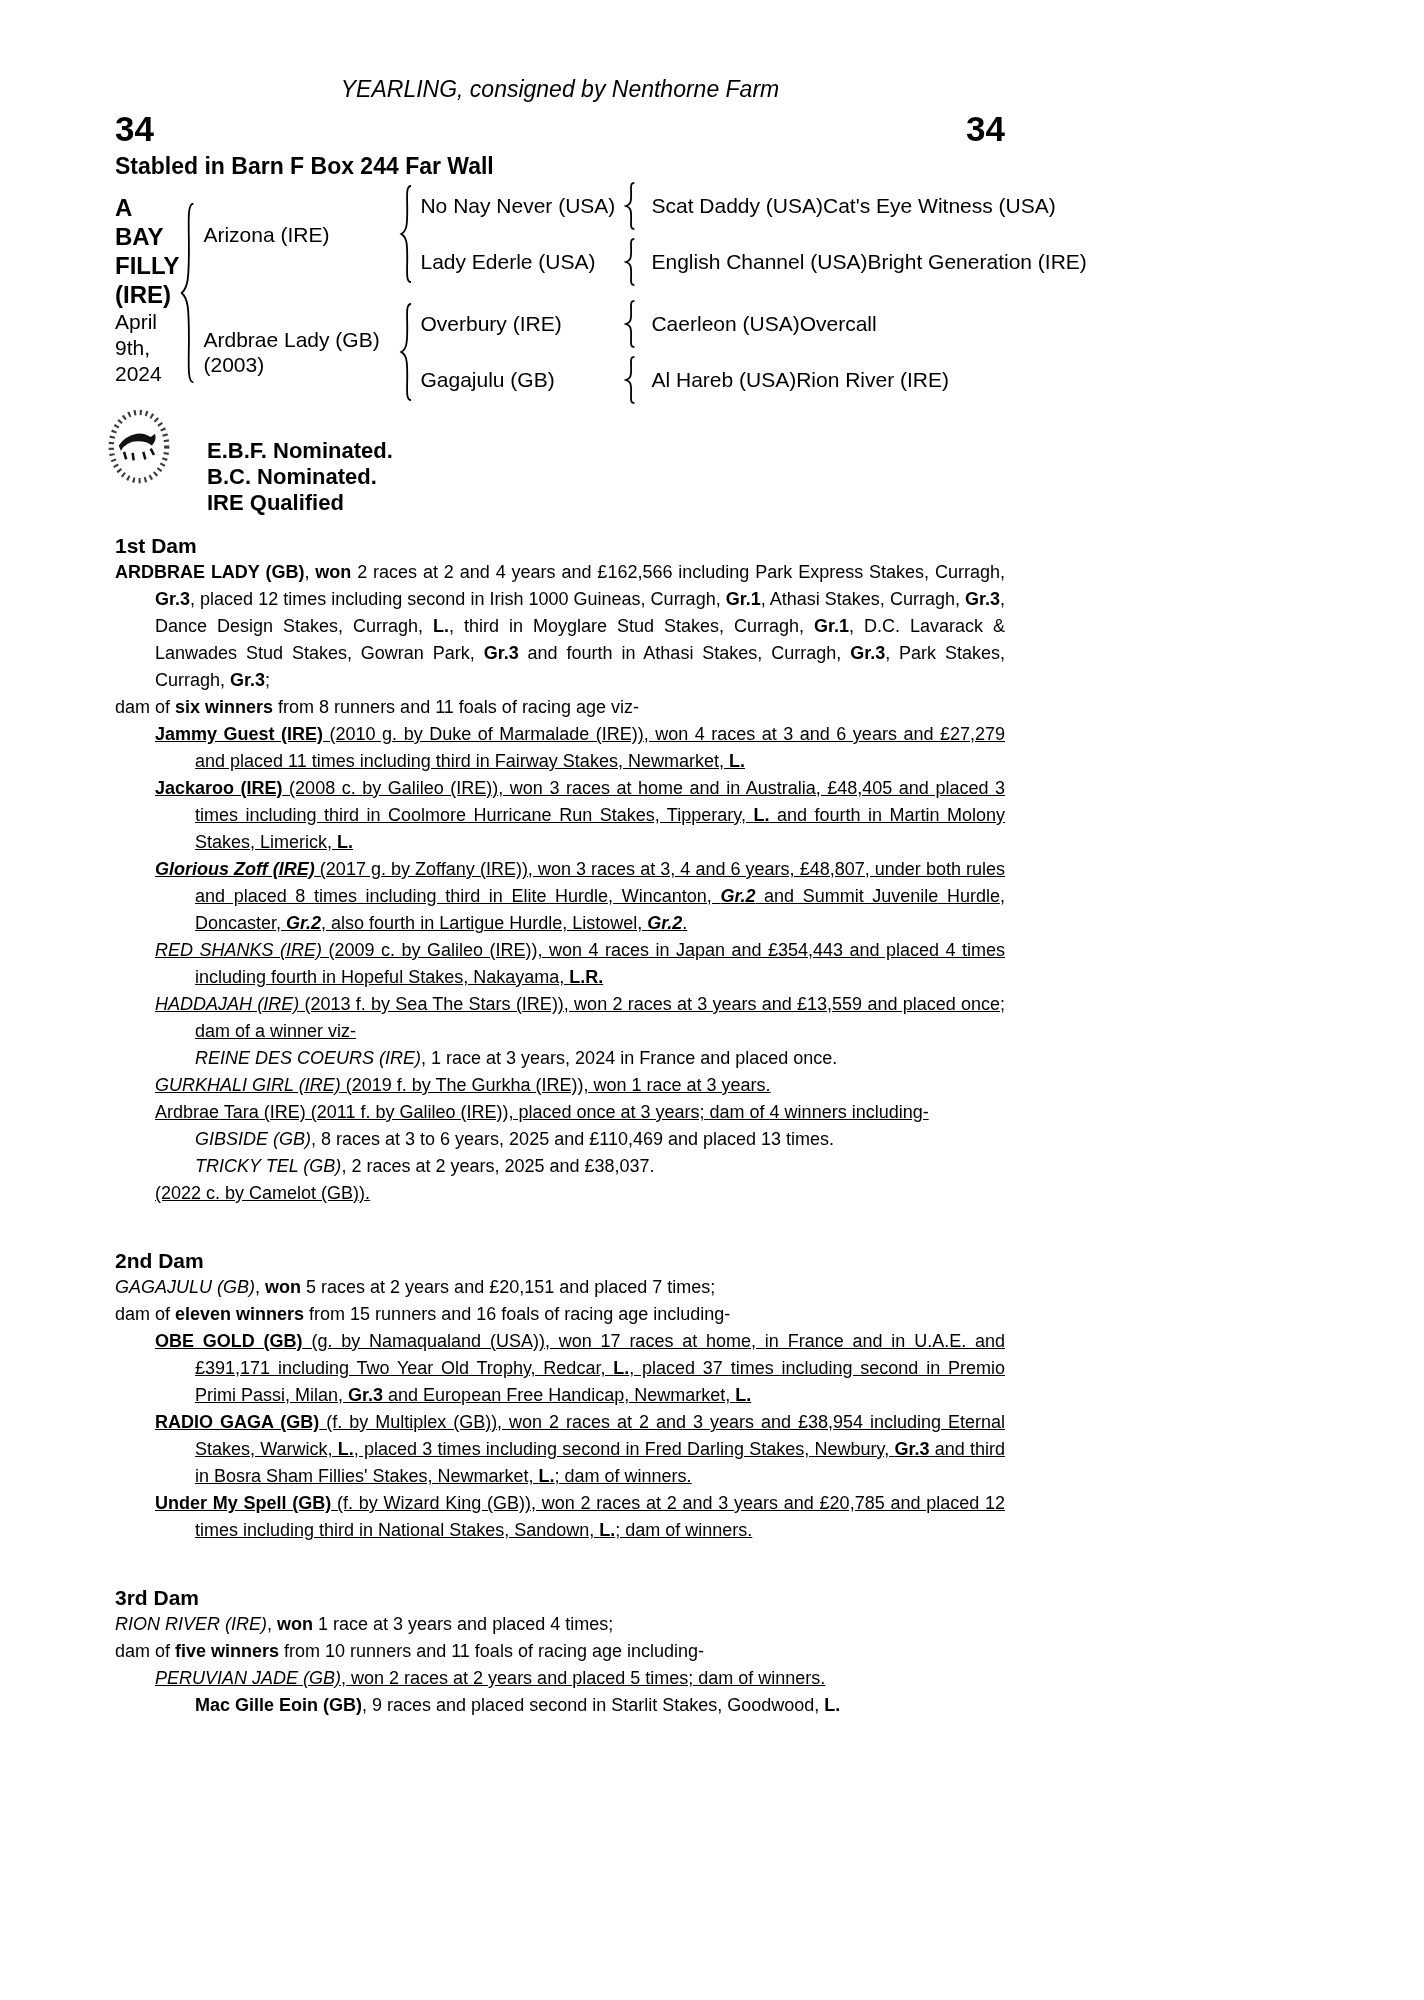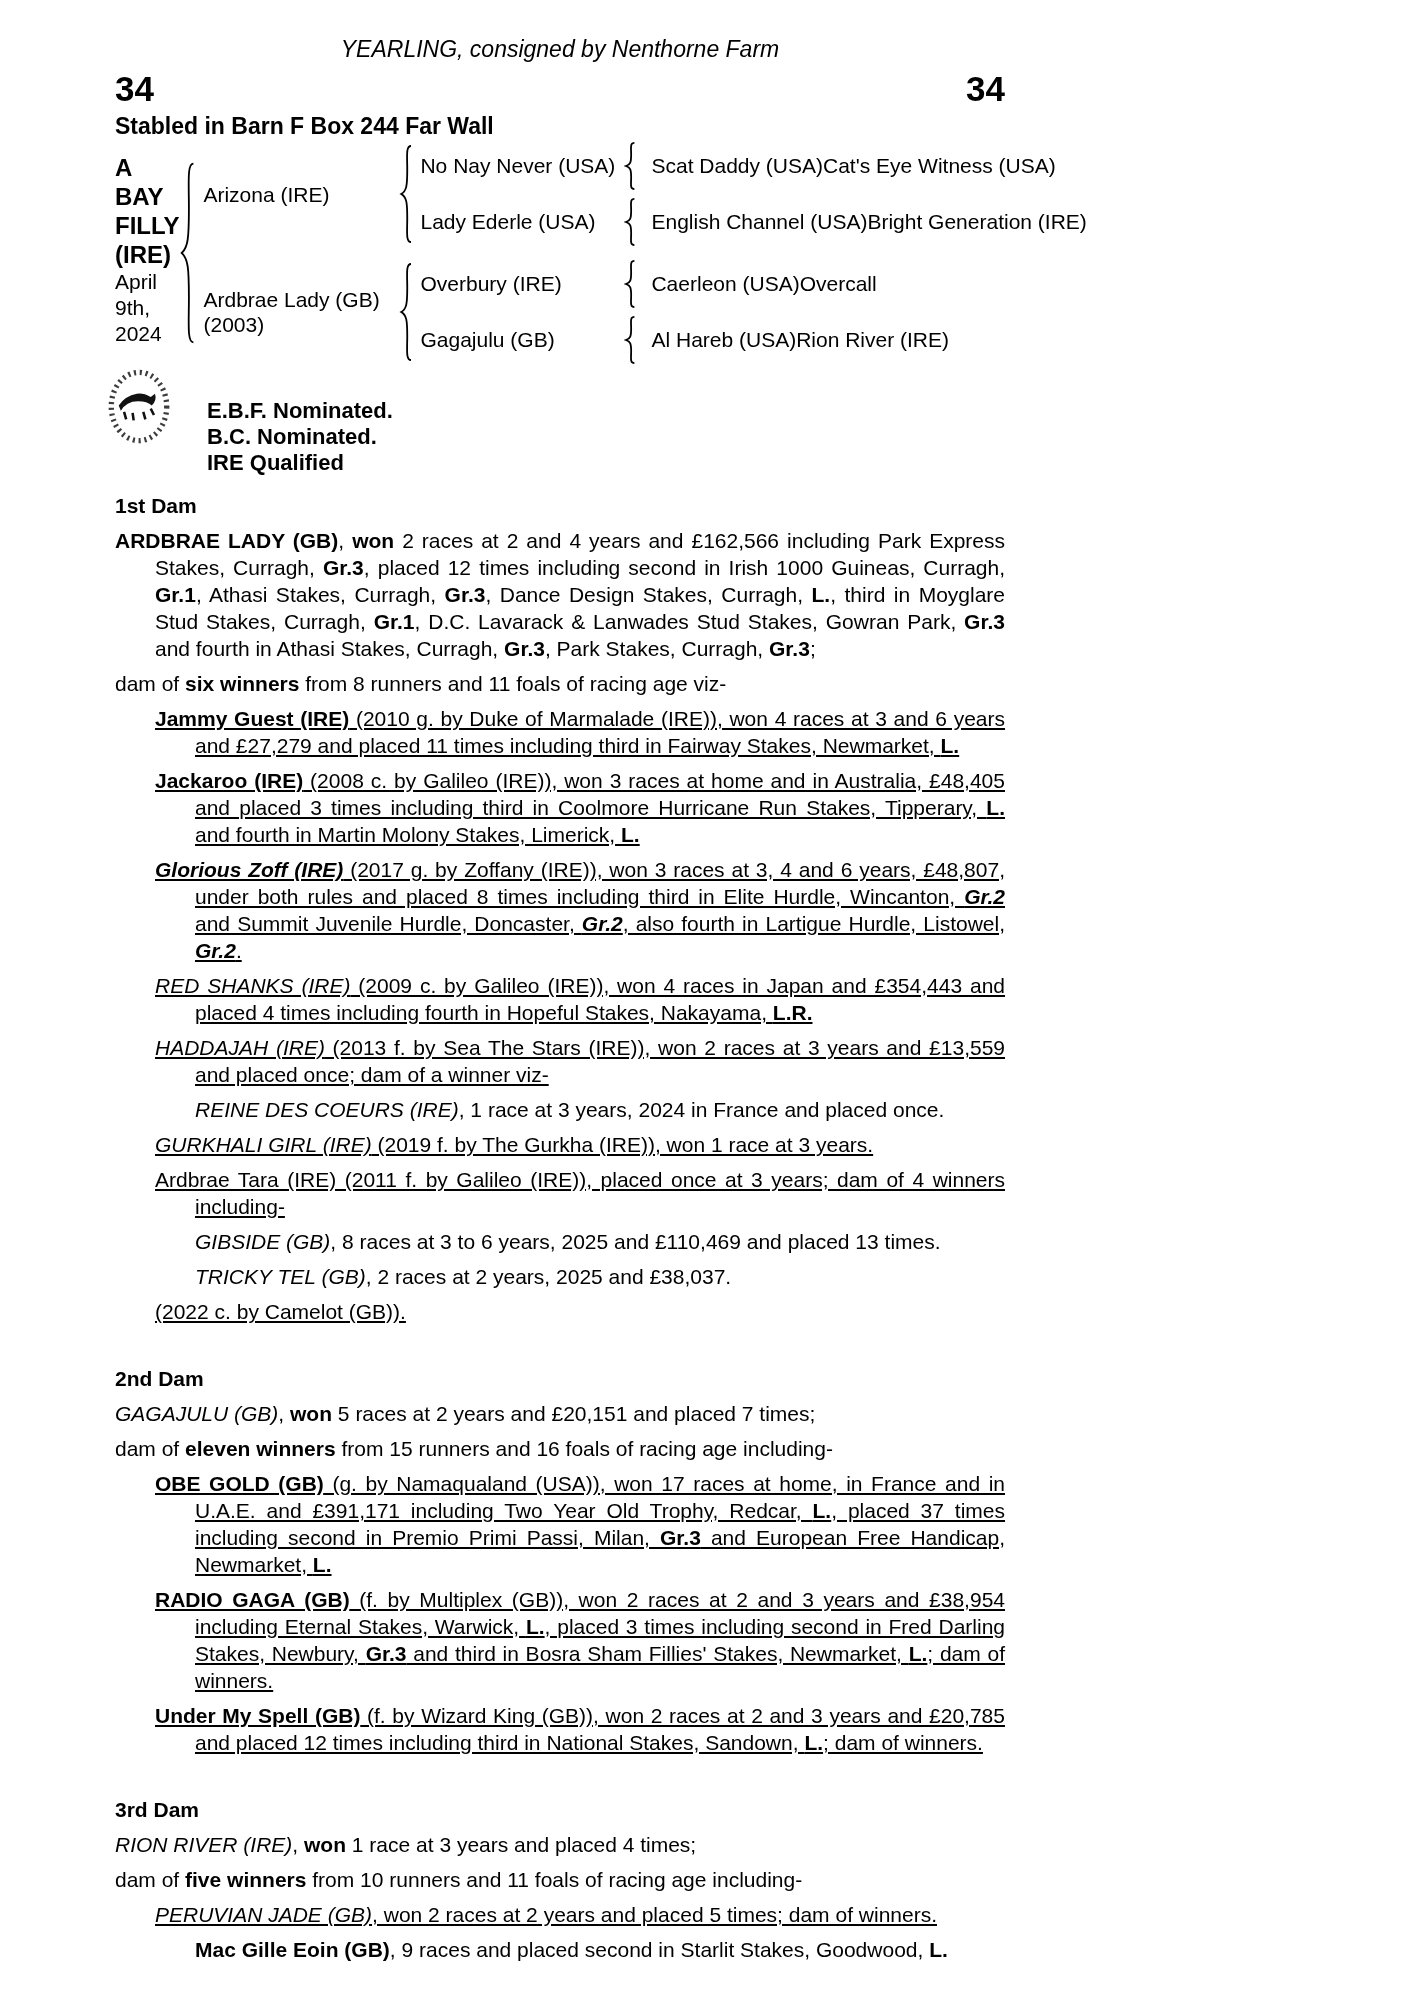--- a/index.html
+++ b/index.html
@@ -1,21 +1,21 @@
 <!DOCTYPE html>
 <html><head>
 <meta charset="utf-8">
 <style>
   html,body{margin:0;padding:0;background:#ffffff;}
   body{
     width:1424px;height:2000px;overflow:hidden;color:#000;
     font-family:"Liberation Sans", sans-serif;
     -webkit-font-smoothing:antialiased;
   }
-  .page{position:relative;width:890px;padding:36px 0 0 115px;}
+  .page{position:relative;width:890px;padding:76px 0 0 115px;}
 
   .title{text-align:center;font-style:italic;font-size:23px;line-height:26px;}
   .lot-row{display:flex;justify-content:space-between;align-items:flex-start;
            font-weight:bold;font-size:35px;line-height:38px;margin-top:8px;}
   .stabled{font-weight:bold;font-size:23px;line-height:28px;margin-top:4px;}
 
   
   .pedigree{display:flex;align-items:center;font-size:21px;margin-top:2px;}
   .subject{width:212px;align-self:center;margin-top:-6px;}
   .subject .sname{font-weight:bold;font-size:24px;line-height:29px;}
@@ -36,21 +36,21 @@
   .below-tree{display:flex;align-items:flex-start;margin-top:4px;}
   .stamp{width:64px;flex:0 0 auto;margin-left:-8px;}
   .noms{display:flex;justify-content:space-between;margin-left:36px;margin-top:30px;
         width:685px;font-weight:bold;font-size:22px;flex-direction:column;}
 
   
   #sections-host{margin-top:14px;}
   .section{margin-top:40px;}
   .section:first-child{margin-top:16px;}
   .heading{font-weight:bold;font-size:21px;line-height:27px;}
-  .p{font-size:21px;line-height:27px;text-align:justify;margin-top:8px;}
+  .p{font-size:18px;line-height:27px;text-align:justify;}
   .ind0{margin-left:0;padding-left:40px;text-indent:-40px;}
   .ind1{margin-left:40px;padding-left:40px;text-indent:-40px;text-decoration:underline;}
   .ind2{margin-left:80px;padding-left:40px;text-indent:-40px;}
   .b{font-weight:bold;}
   .i{font-style:italic;}
   .bi{font-weight:bold;font-style:italic;}
 </style>
 </head>
 <body>
 

